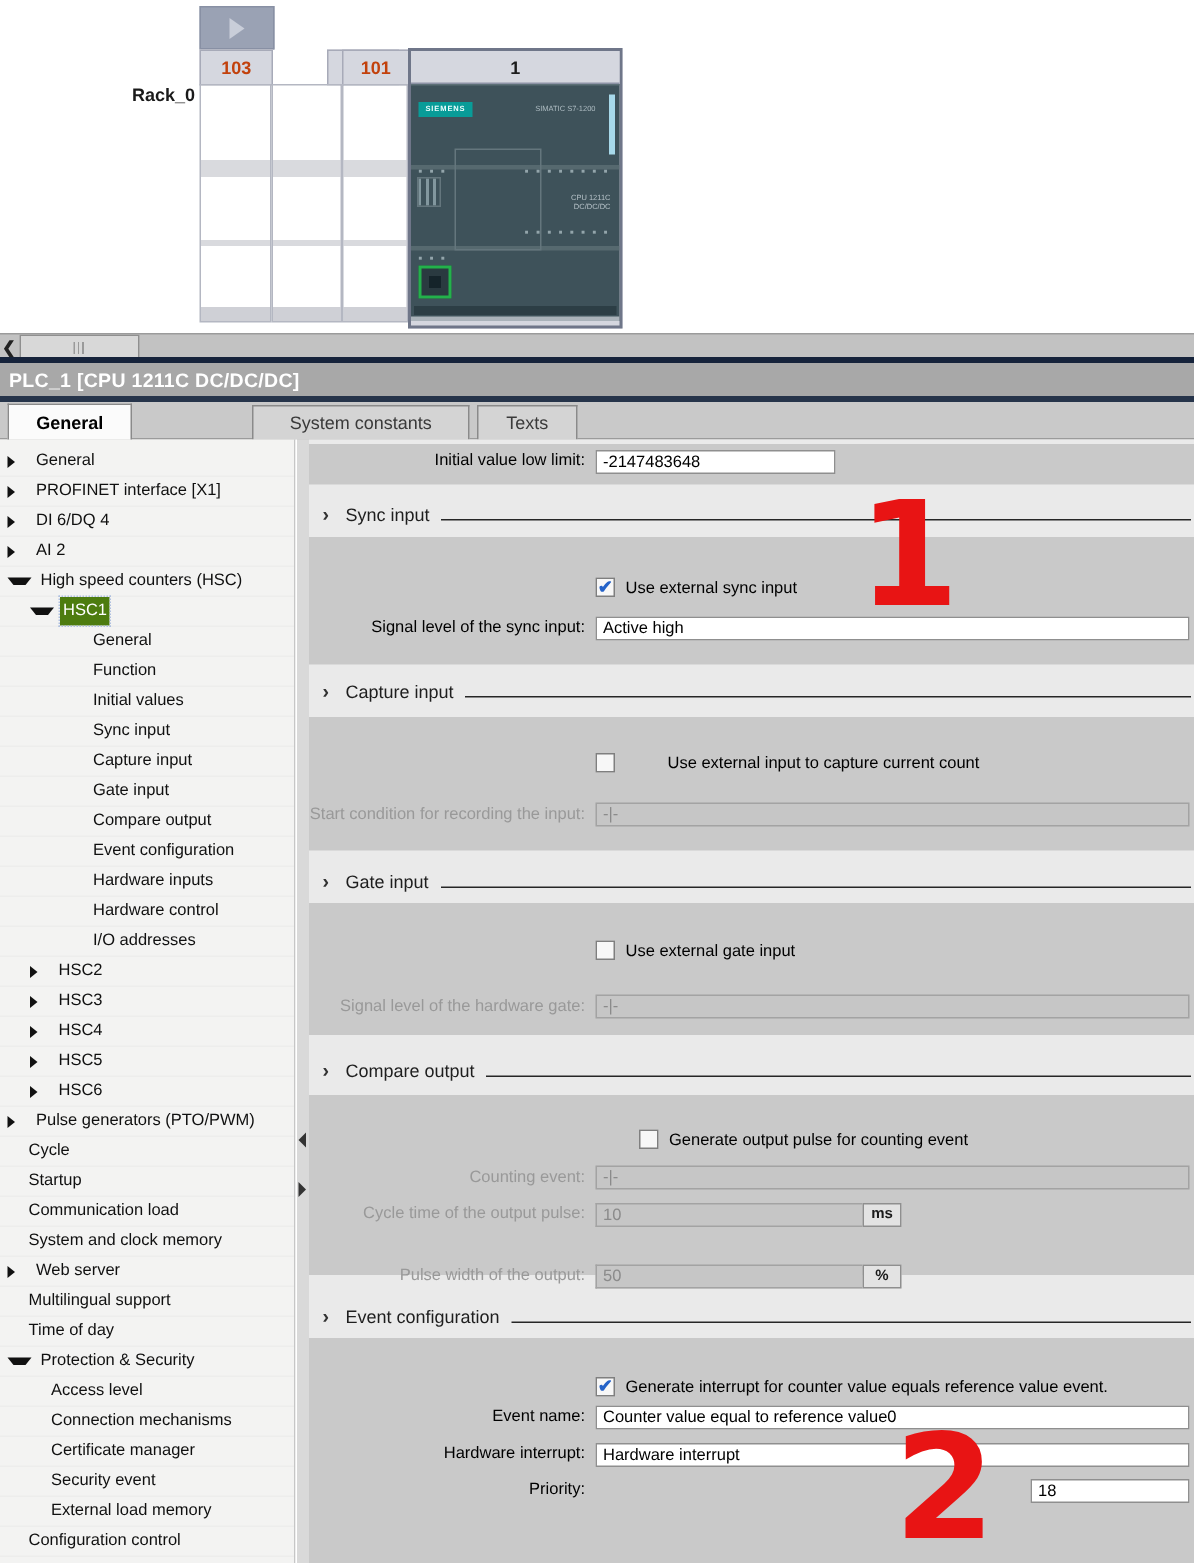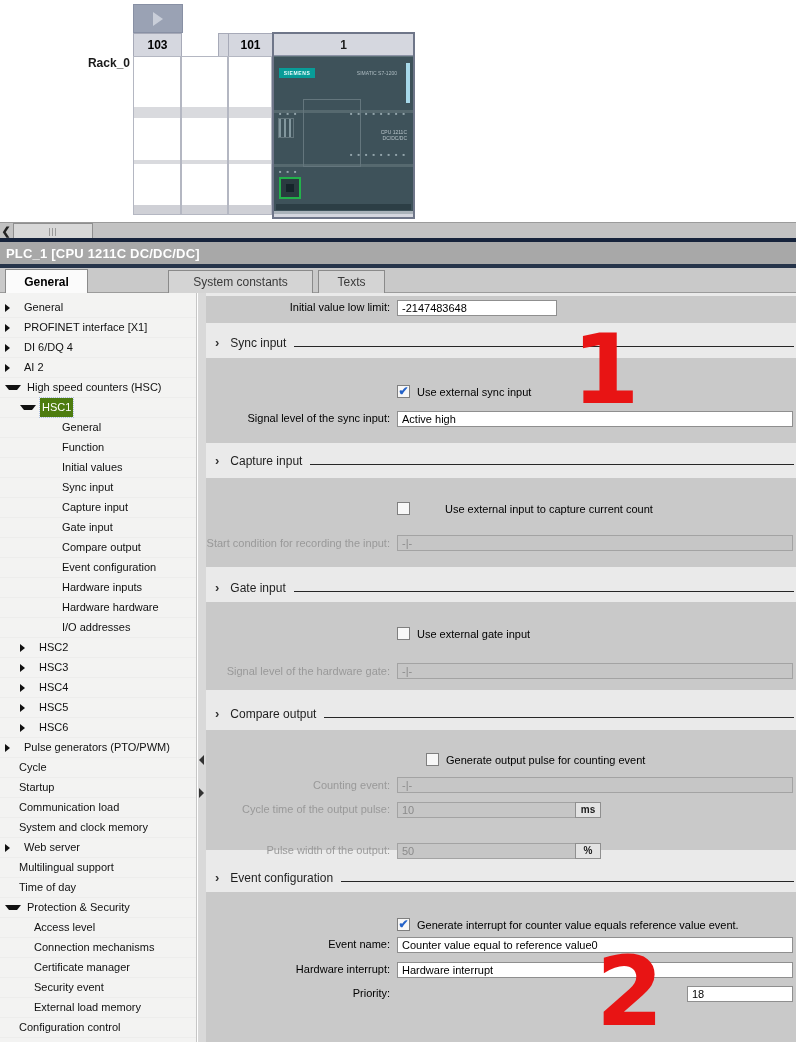--- a/index.html
+++ b/index.html
@@ -7,21 +7,21 @@
     width:796px;height:1042px;position:relative;overflow:hidden;
     background:#ffffff;font-family:"Liberation Sans",sans-serif;
     -webkit-font-smoothing:antialiased;
   }
   
   .rack-area{position:absolute;left:0;top:0;width:796px;height:222px;background:#fff;}
   .nav-btn{position:absolute;left:133px;top:4px;width:48px;height:27px;background:#9aa2b4;border:1px solid #8890a4;display:flex;align-items:center;justify-content:center;}
   .nav-tri{width:0;height:0;border-top:7px solid transparent;border-bottom:7px solid transparent;border-left:10px solid #c9ced9;}
   .rack-label{position:absolute;left:40px;top:56px;width:90px;text-align:right;font-size:12px;font-weight:bold;color:#1a1a1a;}
   .hdr-cell{position:absolute;top:33px;height:22px;background:#d5d7df;border:1px solid #a7aab8;
-    display:flex;align-items:center;justify-content:center;font-size:12px;font-weight:bold;color:#000000;}
+    display:flex;align-items:center;justify-content:center;font-size:12px;font-weight:bold;color:#c2410c;}
   .empty-col{position:absolute;top:56px;height:157px;border:1px solid #b4b7c2;
     background:linear-gradient(#ffffff 0 50px,#d9dade 50px 61px,#ffffff 61px 103px,#d9dade 103px 107px,#ffffff 107px 148px,#cfd0d6 148px 157px);}
   .slot1{position:absolute;left:272px;top:32px;width:139px;height:183px;border:2px solid #6f7689;background:#d5d7df;}
   .slot1-hdr{height:21px;border-bottom:1px solid #8d93a6;display:flex;align-items:center;justify-content:center;font-size:12px;font-weight:bold;color:#1c1c1c;background:#d5d7df;}
   .module{position:relative;height:157px;background:#3e525a;border-top:1px solid #5d7077;overflow:hidden;}
   .m-logo{position:absolute;left:5px;top:11px;width:36px;height:10px;background:#089c98;color:#eafefe;font-size:5px;font-weight:bold;letter-spacing:.6px;display:flex;align-items:center;justify-content:center;}
   .m-series{position:absolute;right:16px;top:13px;font-size:5px;color:#aebcc2;}
   .m-bluebar{position:absolute;right:3px;top:6px;width:4px;height:40px;background:#a7d9ea;}
   .m-stripe{position:absolute;left:0;right:0;height:3px;background:#56696f;}
   .m-rect{position:absolute;left:29px;top:42px;width:56px;height:66px;border:1px solid #64767d;}
@@ -206,21 +206,21 @@
       <div class="trow lv2">
         <span class="tri none"></span>
         <span class="tlabel">Event configuration</span>
       </div>
       <div class="trow lv2">
         <span class="tri none"></span>
         <span class="tlabel">Hardware inputs</span>
       </div>
       <div class="trow lv2">
         <span class="tri none"></span>
-        <span class="tlabel">Hardware hardware</span>
+        <span class="tlabel">Hardware control</span>
       </div>
       <div class="trow lv2">
         <span class="tri none"></span>
         <span class="tlabel">I/O addresses</span>
       </div>
       <div class="trow lv1">
         <span class="tri right"></span>
         <span class="tlabel">HSC2</span>
       </div>
       <div class="trow lv1">

